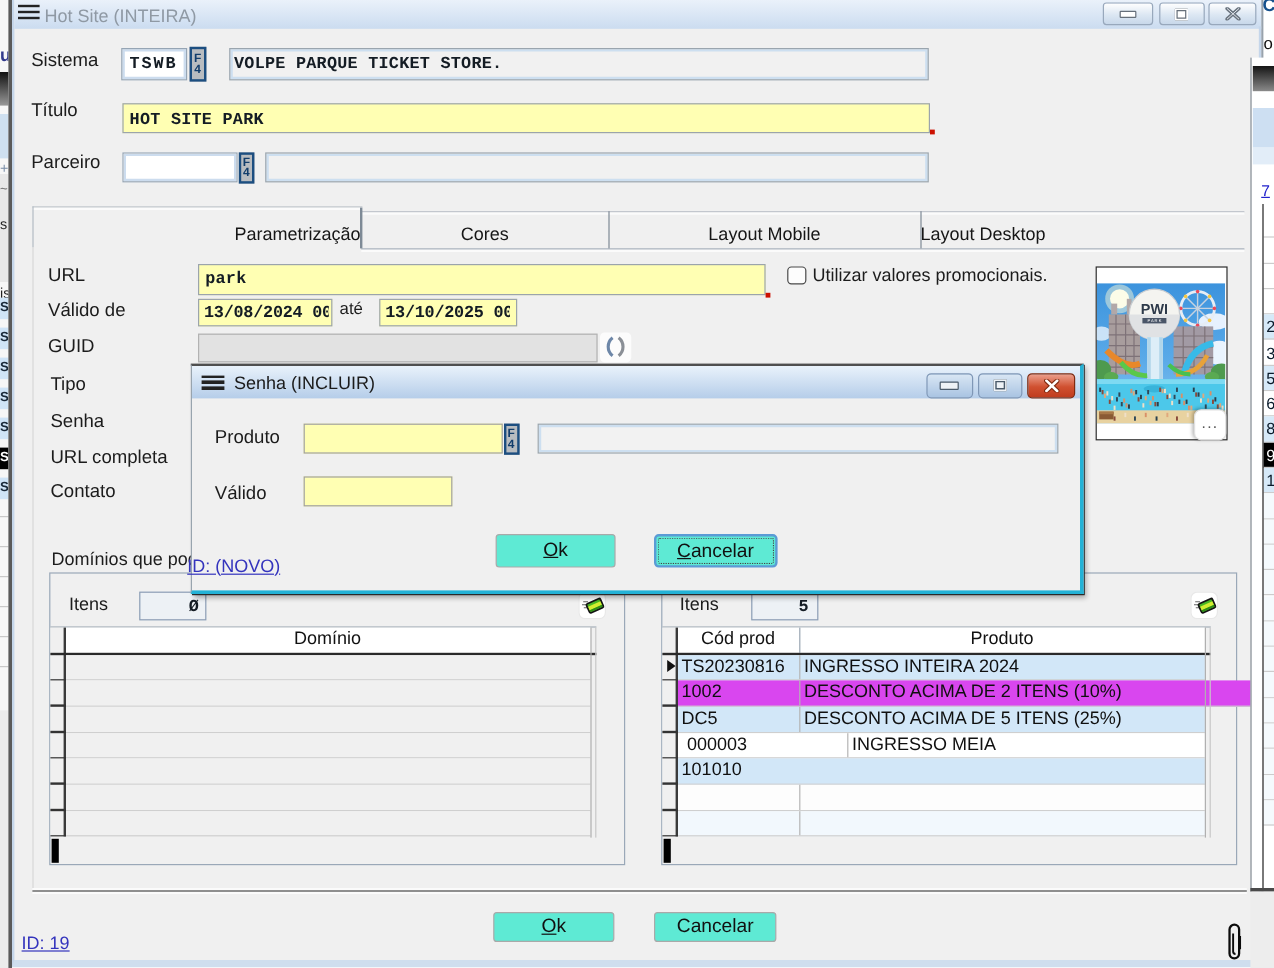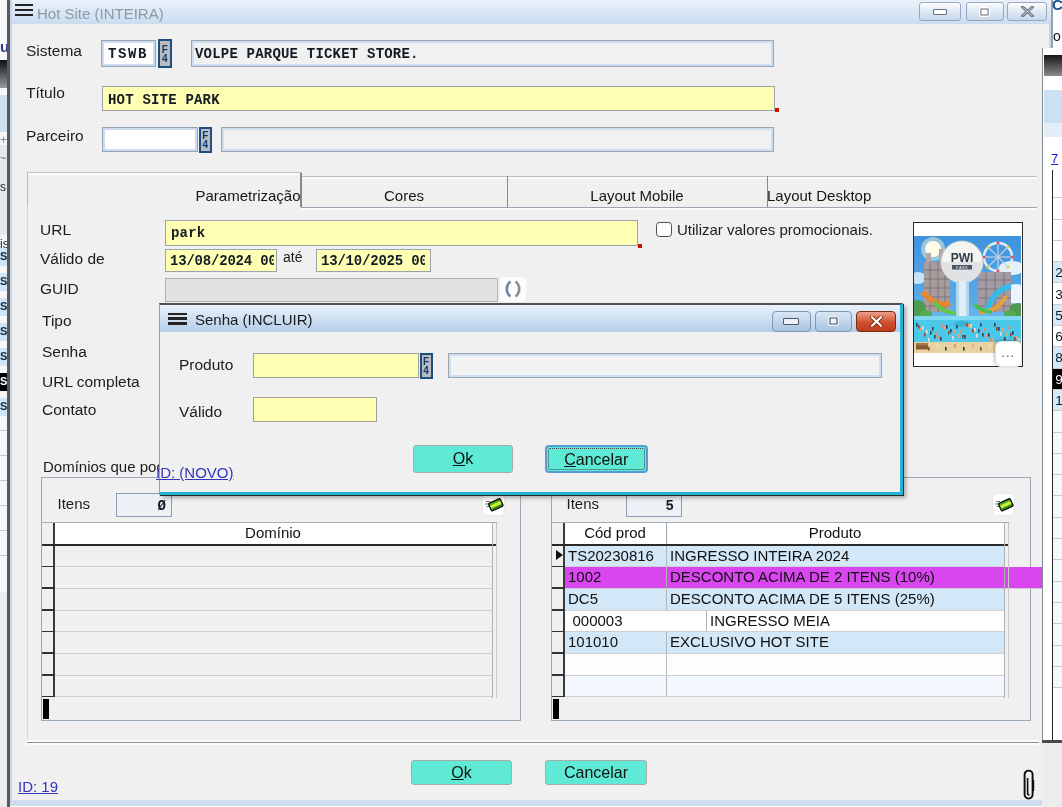--- a/index.html
+++ b/index.html
@@ -389,21 +389,20 @@
     <div class="abs" style="left:564.5px;top:588.9px;width:439px;height:21.7px;background:#d2e7f8;border-bottom:1px solid #cfcfcf;box-sizing:border-box;">
       <div style="position:absolute;left:0px;top:0;width:101px;height:100%;box-sizing:border-box;font-size:15px;color:#101010;line-height:20.6px;padding-left:3.5px;overflow:hidden;white-space:nowrap;">DC5</div>
       <div style="position:absolute;left:101px;top:0;width:338px;height:100%;border-left:1px solid #b5b5b5;box-sizing:border-box;font-size:15px;color:#101010;line-height:20.6px;padding-left:3.5px;overflow:hidden;white-space:nowrap;">DESCONTO ACIMA DE 5 ITENS (25%)</div>
     </div>
     <div class="abs" style="left:564.5px;top:610.6px;width:439px;height:21.7px;background:#ffffff;border-bottom:1px solid #cfcfcf;box-sizing:border-box;">
       <div style="position:absolute;left:0px;top:0;width:101px;height:100%;box-sizing:border-box;font-size:15px;color:#101010;line-height:20.6px;padding-left:8px;overflow:hidden;white-space:nowrap;">000003</div>
       <div style="position:absolute;left:101px;top:0;width:338px;height:100%;border-left:1px solid #b5b5b5;box-sizing:border-box;font-size:15px;color:#101010;line-height:20.6px;padding-left:3.5px;overflow:hidden;white-space:nowrap;margin-left:40px;">INGRESSO MEIA</div>
     </div>
     <div class="abs" style="left:564.5px;top:632.3px;width:439px;height:21.7px;background:#d2e7f8;border-bottom:1px solid #cfcfcf;box-sizing:border-box;">
       <div style="position:absolute;left:0px;top:0;width:101px;height:100%;box-sizing:border-box;font-size:15px;color:#101010;line-height:20.6px;padding-left:3.5px;overflow:hidden;white-space:nowrap;">101010</div>
-      <div style="position:absolute;left:101px;top:0;width:338px;height:100%;border-left:1px solid #b5b5b5;box-sizing:border-box;font-size:15px;color:#101010;line-height:20.6px;padding-left:3.5px;overflow:hidden;white-space:nowrap;">EXCLUSIVO HOT SITE</div>
     </div>
     <div class="abs" style="left:564.5px;top:654px;width:439px;height:21.7px;background:#fdfdfd;border-bottom:1px solid #cfcfcf;box-sizing:border-box;">
       <div style="position:absolute;left:101px;top:0;width:1px;height:100%;background:#b5b5b5;"></div>
     </div>
     <div class="abs" style="left:564.5px;top:675.7px;width:439px;height:21.7px;background:#f2f8fd;border-bottom:1px solid #cfcfcf;box-sizing:border-box;">
       <div style="position:absolute;left:101px;top:0;width:1px;height:100%;background:#b5b5b5;"></div>
     </div>
     <div class="abs" style="left:1003.5px;top:523px;width:1px;height:175.39999999999998px;background:#b0b0b0;"></div>
     <div class="abs" style="left:1008px;top:523px;width:1px;height:175.39999999999998px;background:#c8c8c8;"></div>
     <div class="abs" style="left:553.3px;top:698.9px;width:6.2px;height:20.5px;background:#000;"></div>

